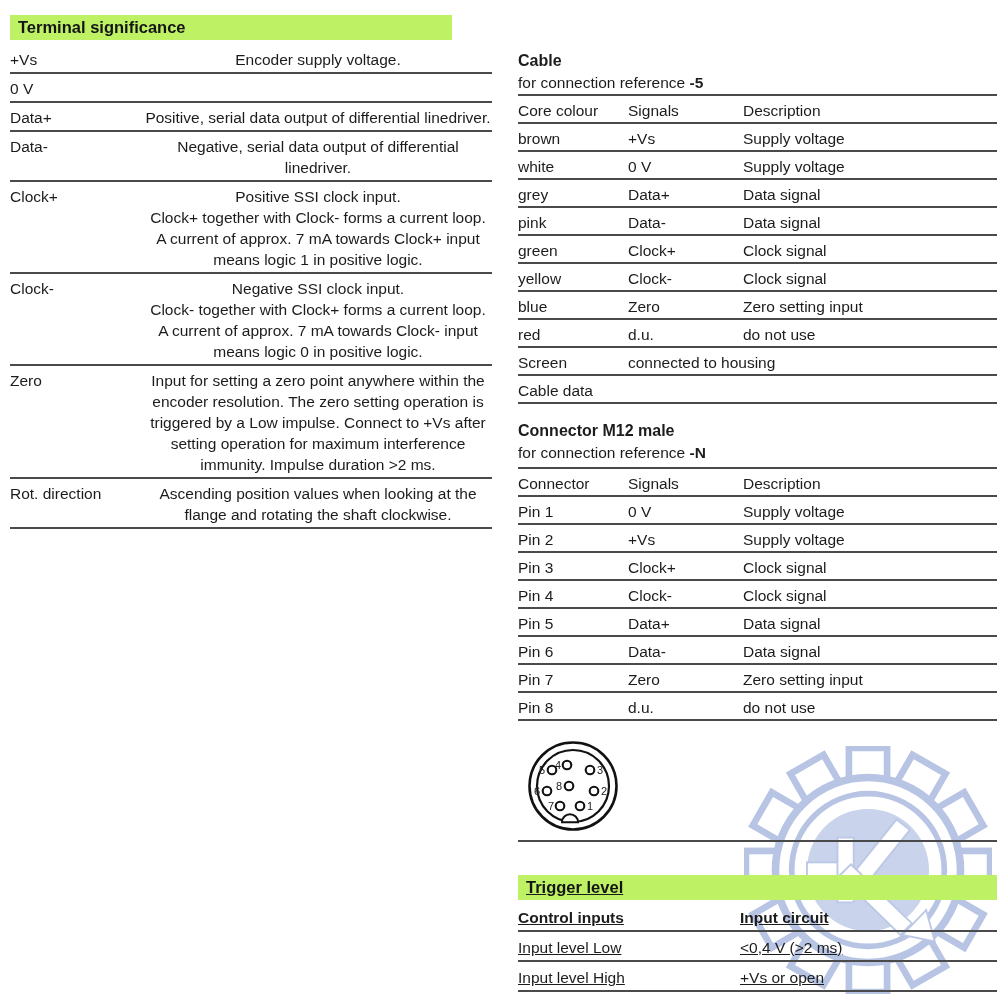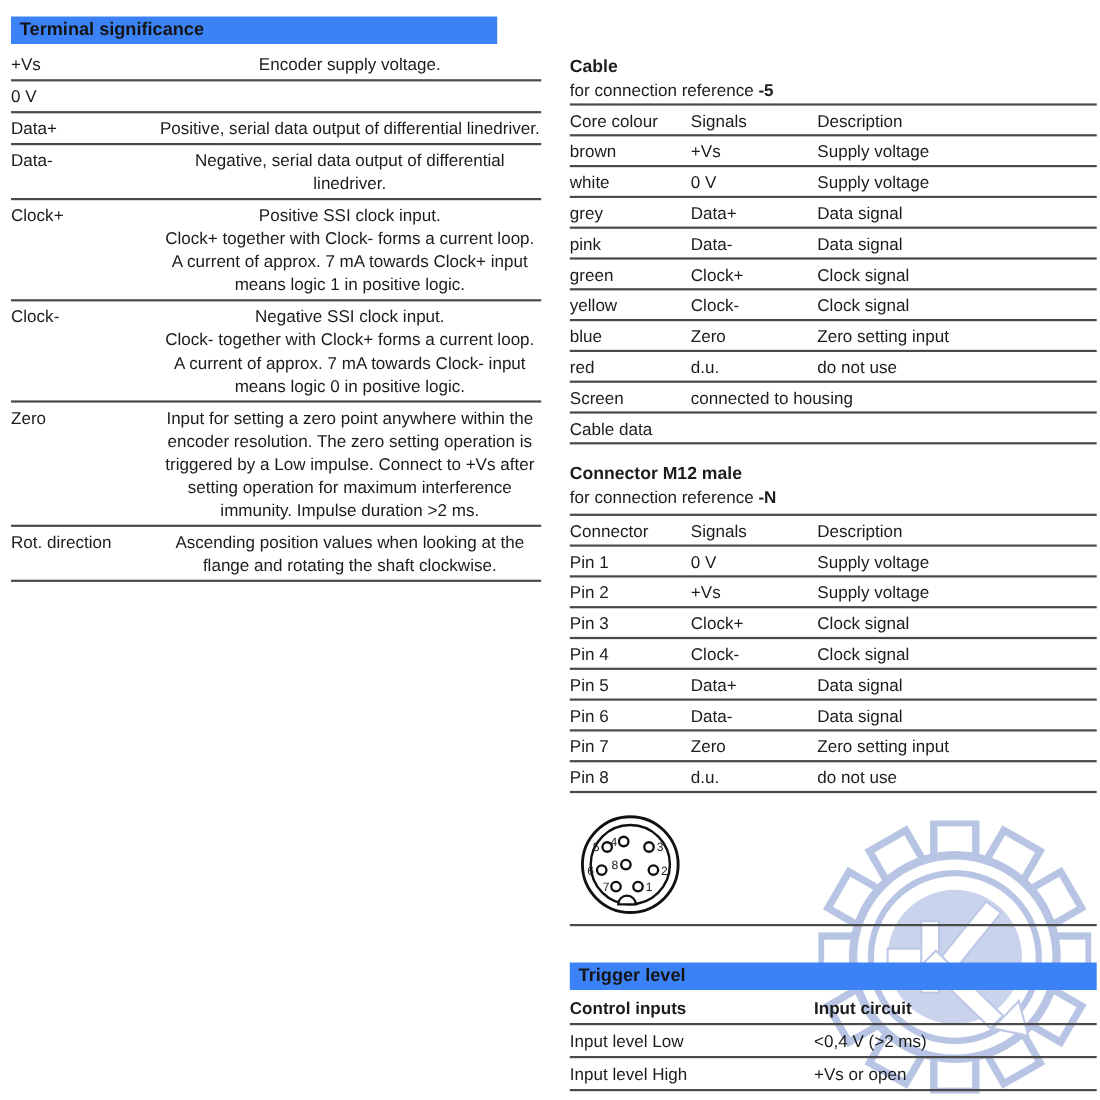--- a/index.html
+++ b/index.html
@@ -9,21 +9,21 @@
     font-family:"Liberation Sans","DejaVu Sans",sans-serif;
   }
   
   .watermark{position:absolute;left:744px;top:746px;width:248px;height:248px;z-index:0;}
   
   .col{position:absolute;top:15px;z-index:1;}
   #leftcol{left:10px;width:482px;}
   #rightcol{left:518px;width:479px;height:985px;}
   
   .bar{
-    background:#3b82f6;height:25px;line-height:25px;
+    background:#bef264;height:25px;line-height:25px;
     font-weight:bold;font-size:16.5px;color:#141414;
     padding-left:8px;box-sizing:border-box;
   }
   #leftcol .bar{width:442px;}
   
   .ltable{margin-top:5px;}
   .lrow{display:flex;border-bottom:2px solid #4a4a4a;padding:4px 0 2px;font-size:15.5px;line-height:21px;}
   .lterm{width:134px;flex:none;}
   .ldesc{flex:1;white-space:pre-line;text-align:center;}
   
@@ -37,21 +37,21 @@
   .c2{width:115px;flex:none;}
   .c3{flex:1;}
   .cwide{flex:1;}
   sup{font-size:10px;vertical-align:super;line-height:0;}
   
   #pin-diagram{position:absolute;left:8px;top:724px;}
   #pin-diagram text{font-size:11px;fill:#222222;font-family:"Liberation Sans","DejaVu Sans",sans-serif;}
   
   .fullrule{position:absolute;left:0;top:825px;width:100%;border-top:2px solid #4a4a4a;}
   
-  #trigger{top:860px;}
+  #trigger{top:860px;text-decoration:underline;}
   .trow{display:flex;border-bottom:2px solid #4a4a4a;padding:5px 0 2px;font-size:15.5px;line-height:21px;}
   .trow.thead{font-weight:bold;padding-top:7px;}
   .t1{width:222px;flex:none;}
   .t2{flex:1;}
 </style>
 </head>
 <body>
 
 <svg class="watermark" viewBox="0 0 260 260" aria-hidden="true">
   <g fill="#ffffff" stroke-width="7" stroke="#b7c4e4">

